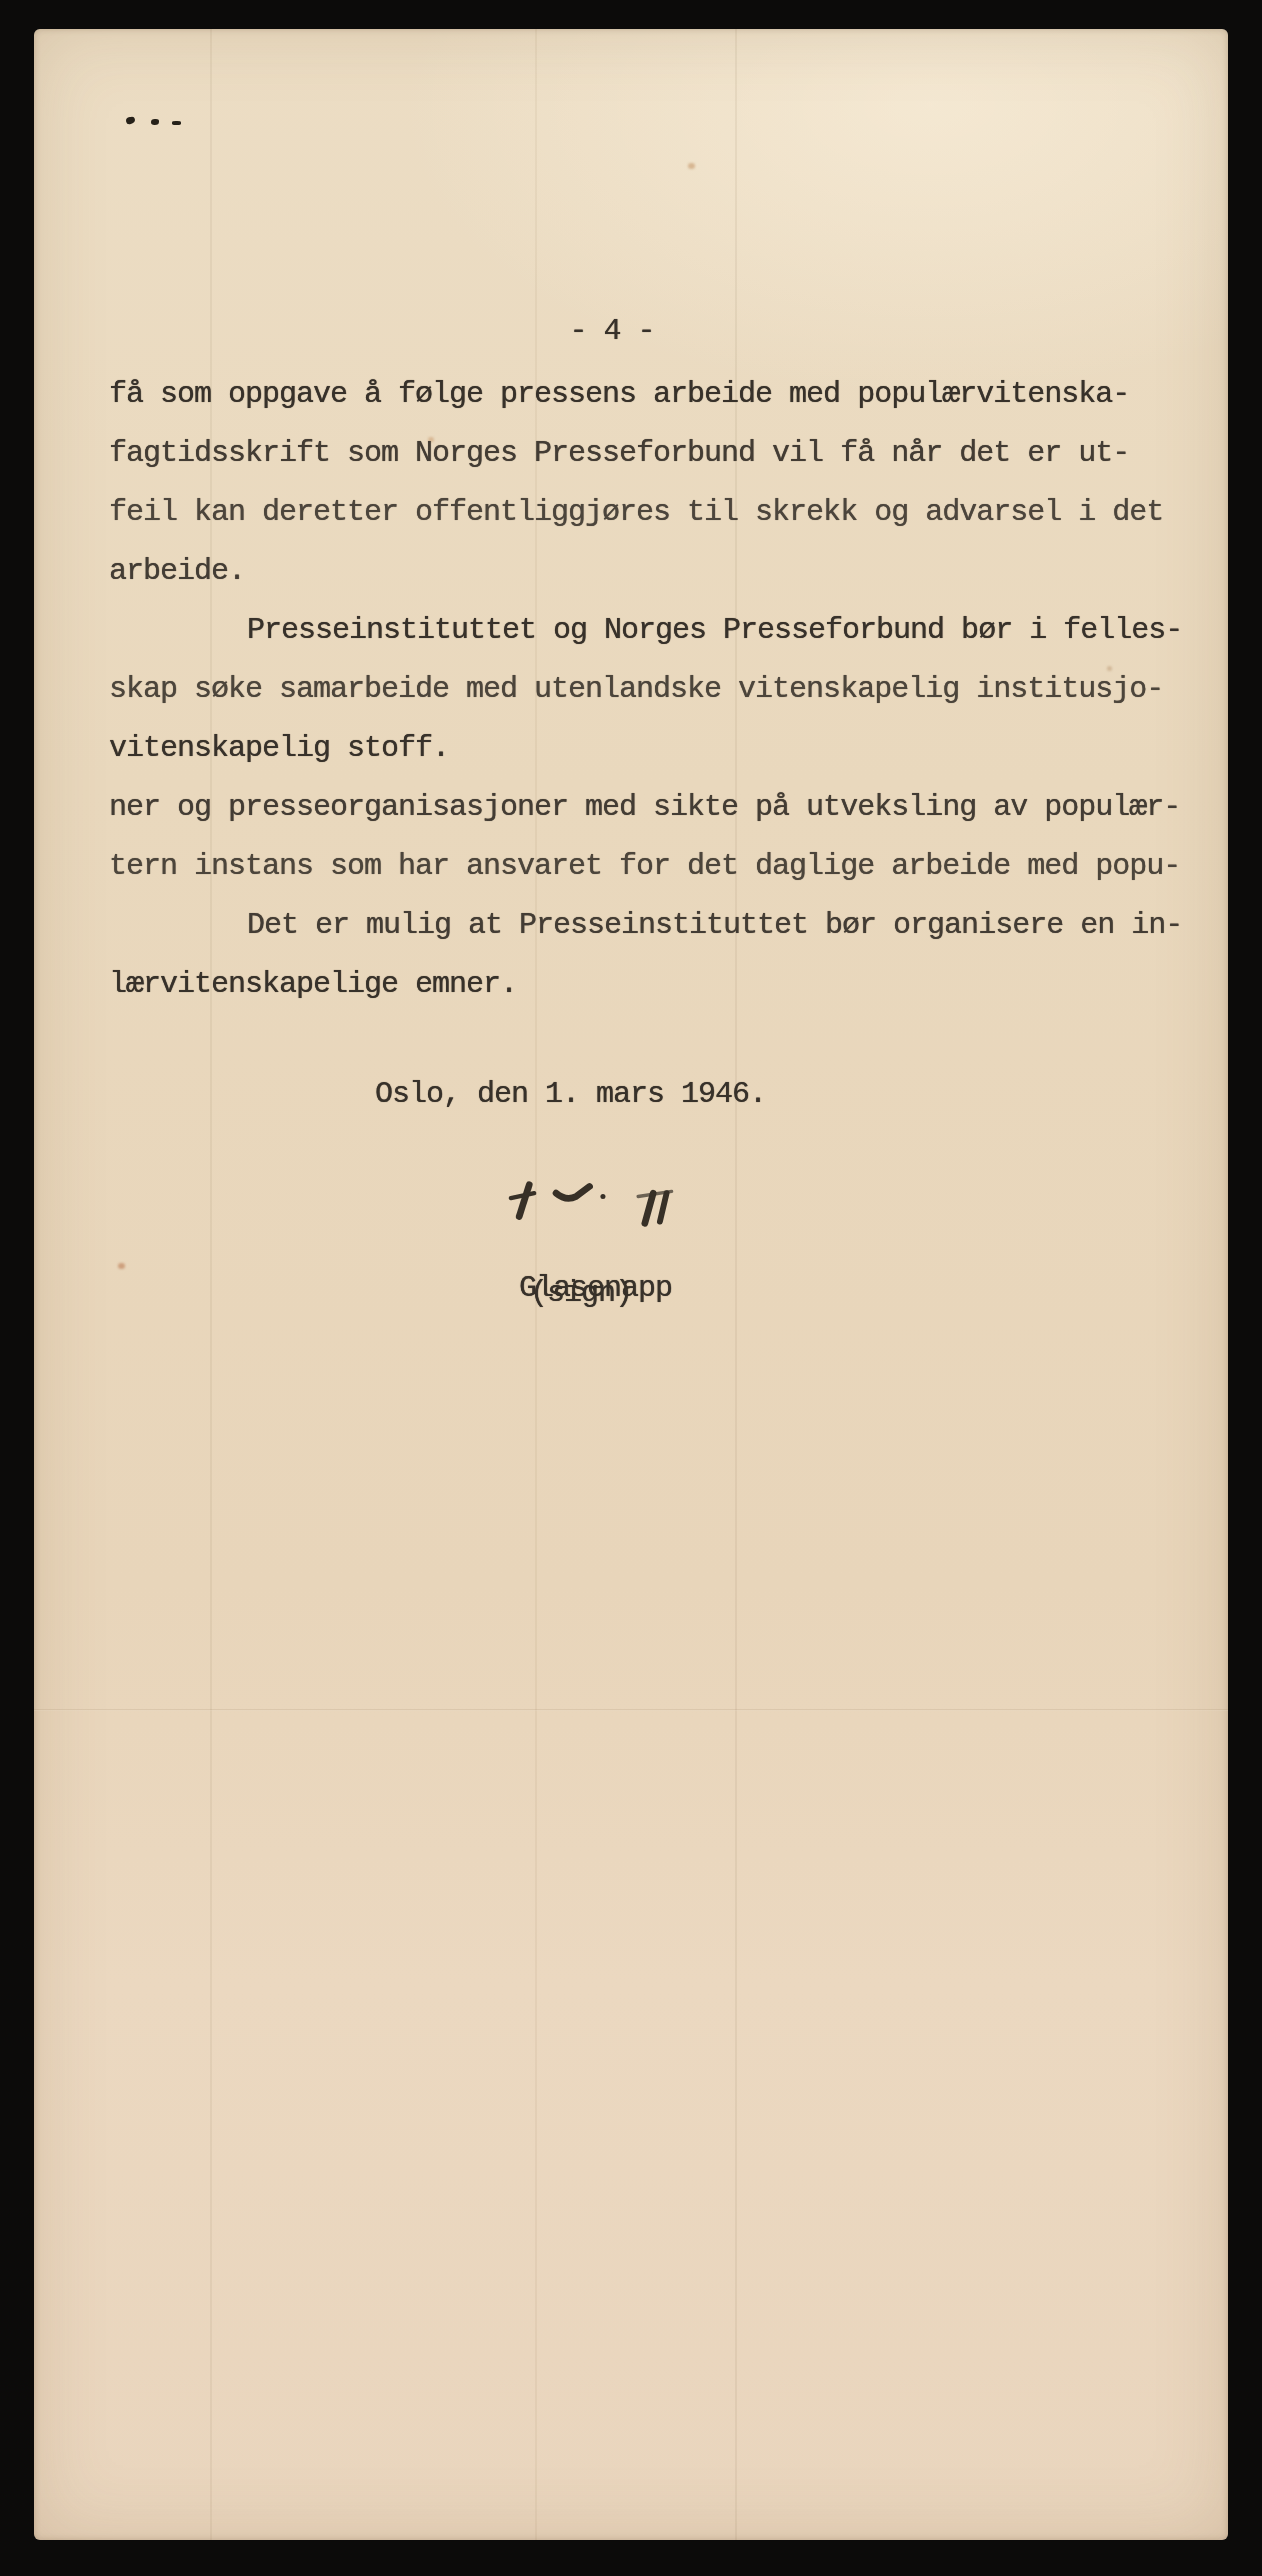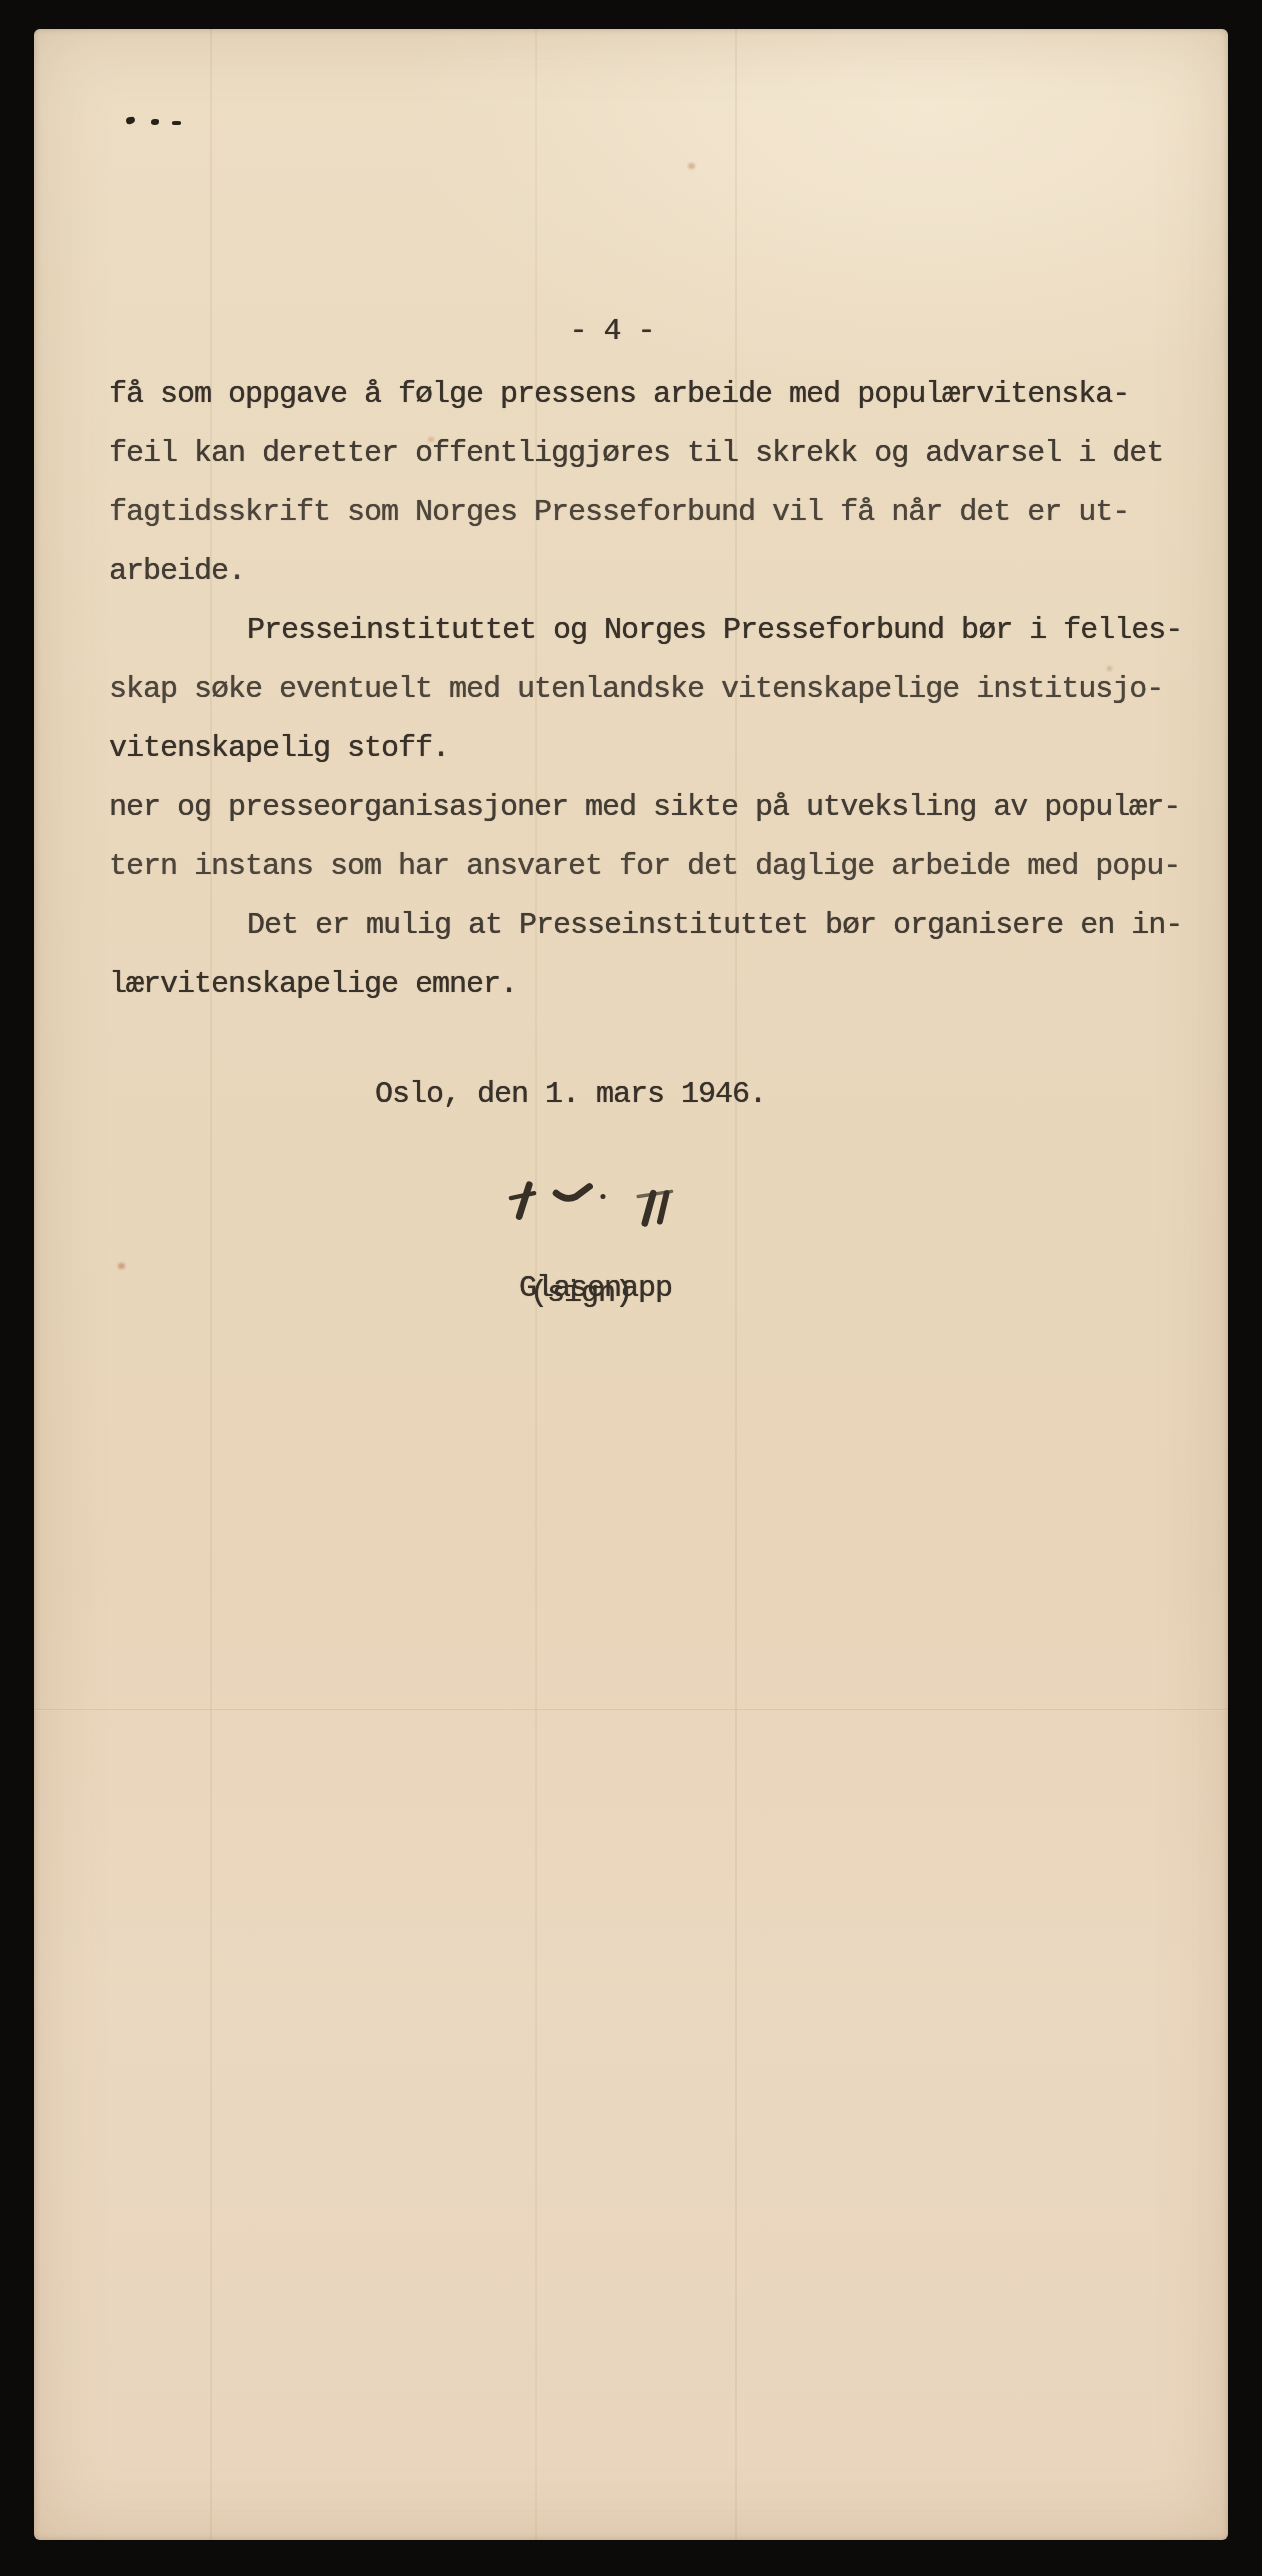--- a/index.html
+++ b/index.html
@@ -86,25 +86,25 @@
     <div class="ink-dots">
         <i></i>
         <i></i>
         <i></i>
       </div>
 
     <div class="tw page-number">- 4 -</div>
 
     <div class="body-text" id="body-lines">
         <div class="line tw">få som oppgave å følge pressens arbeide med populærvitenska-</div>
+        <div class="line tw">fagtidsskrift som Norges Presseforbund vil få når det er ut-</div>
         <div class="line tw">feil kan deretter offentliggjøres til skrekk og advarsel i det</div>
-        <div class="line tw">fagtidsskrift som Norges Presseforbund vil få når det er ut-</div>
         <div class="line tw">arbeide.</div>
         <div class="line tw indent">Presseinstituttet og Norges Presseforbund bør i felles-</div>
-        <div class="line tw">skap søke eventuelt med utenlandske vitenskapelige institusjo-</div>
+        <div class="line tw">skap søke samarbeide med utenlandske vitenskapelig institusjo-</div>
         <div class="line tw">vitenskapelig stoff.</div>
         <div class="line tw">ner og presseorganisasjoner med sikte på utveksling av populær-</div>
         <div class="line tw">tern instans som har ansvaret for det daglige arbeide med popu-</div>
         <div class="line tw indent">Det er mulig at Presseinstituttet bør organisere en in-</div>
         <div class="line tw">lærvitenskapelige emner.</div>
       </div>
 
     <div class="tw date-line">Oslo, den 1. mars 1946.</div>
 
     <svg class="sig-marks" width="218" height="67" viewBox="0 0 260 80">

